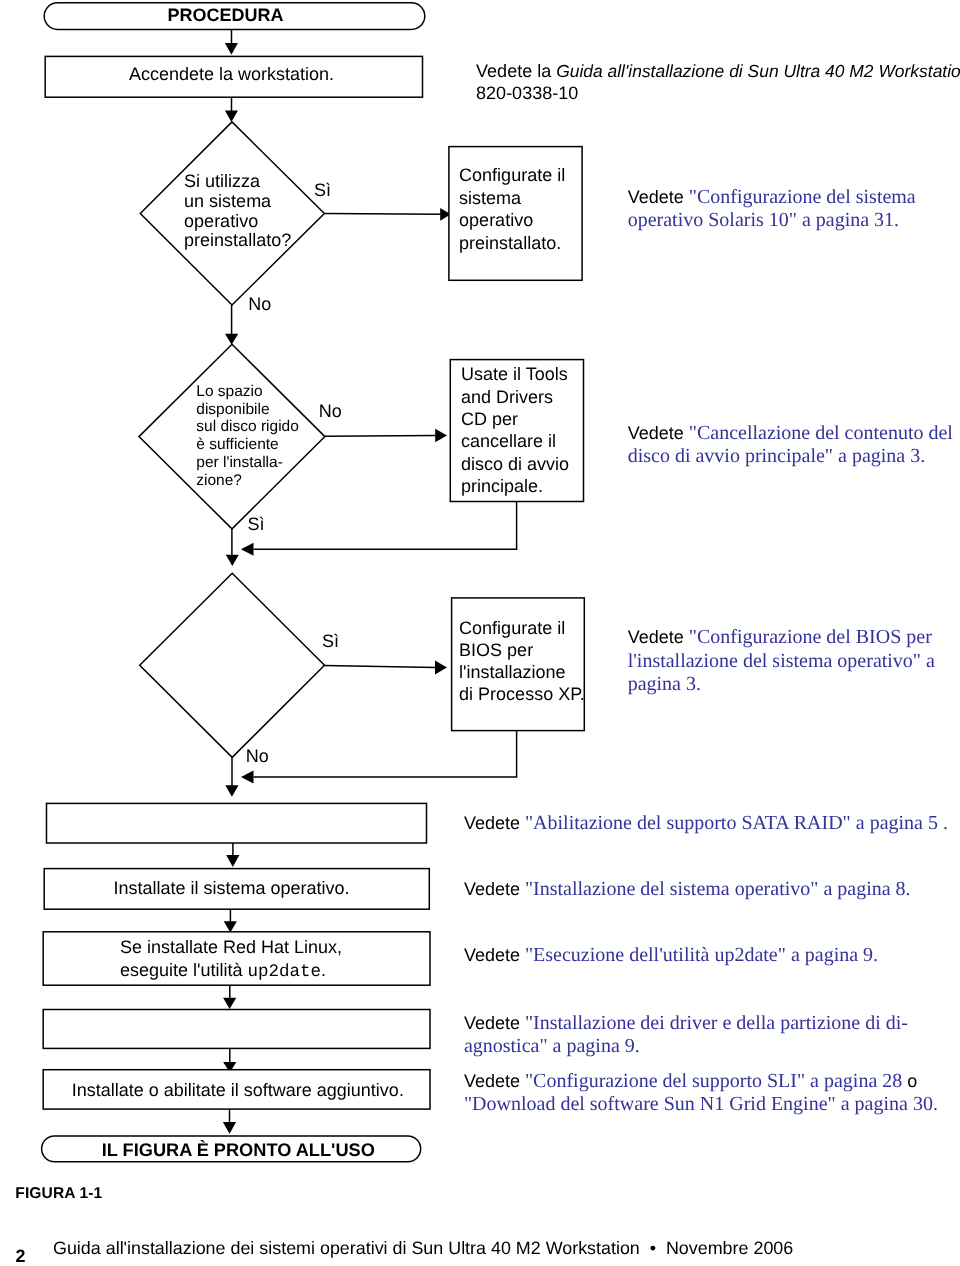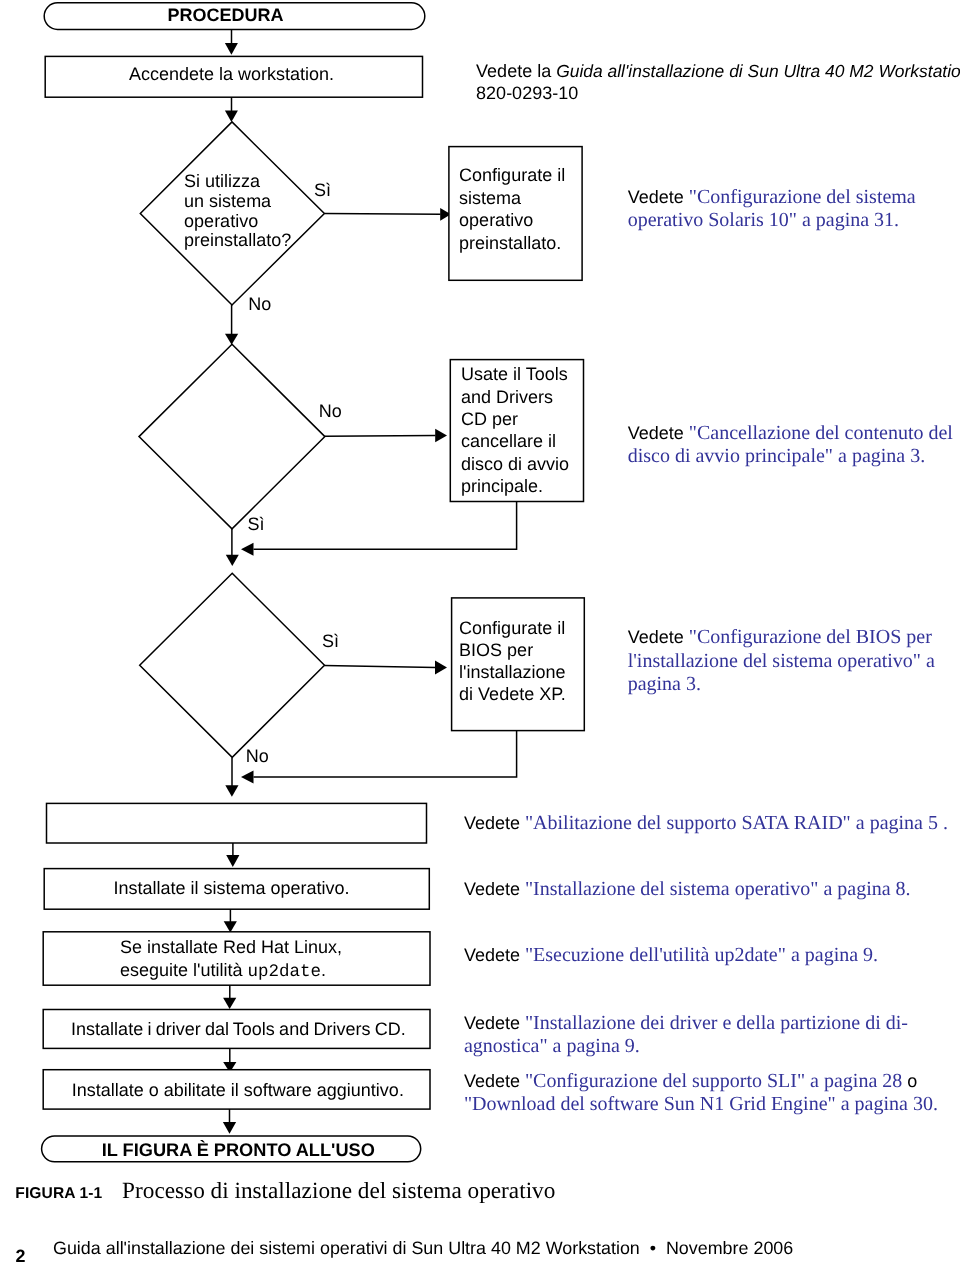--- a/index.html
+++ b/index.html
@@ -66,39 +66,38 @@
   <rect class="shape" x="31.2" y="1069.7" width="386.8" height="39.4"></rect>
   <path class="ln" d="M217.5 1109.1 L217.5 1124"></path>
   <polygon class="ah" points="217.5,1133.8 210.9,1121.9 224.1,1121.9"></polygon>
   <rect class="shape" x="29.6" y="1135.9" width="379.1" height="25.8" rx="12.9" ry="12.9"></rect>
 </svg>
 
 <div class="tx" style="left:155.6px;top:4.8px;font-size:18.0px;line-height:21.6px;font-weight:bold;">PROCEDURA</div>
 <div class="tx" style="left:116.9px;top:64.0px;font-size:18.0px;line-height:21.6px;">Accendete la workstation.</div>
 <div class="tx" style="left:172.1px;top:172.0px;font-size:18.0px;line-height:19.8px;"><span>Si utilizza</span><br><span>un sistema</span><br><span>operativo</span><br><span>preinstallato?</span></div>
 <div class="tx" style="left:447.1px;top:164.1px;font-size:18.0px;line-height:22.6px;"><span>Configurate il</span><br><span>sistema</span><br><span>operativo</span><br><span>preinstallato.</span></div>
+<div class="tx" style="left:184.3px;top:382.9px;font-size:15.5px;line-height:17.78px;"><span>Lo spazio</span><br><span>disponibile</span><br><span>sul disco rigido</span><br><span>è sufficiente</span><br><span>per l'installa-</span><br><span>zione?</span></div>
 <div class="tx" style="left:449.0px;top:363.4px;font-size:18.0px;line-height:22.3px;"><span>Usate il Tools</span><br><span>and Drivers</span><br><span>CD per</span><br><span>cancellare il</span><br><span>disco di avvio</span><br><span>principale.</span></div>
-<div class="tx" style="left:447.1px;top:617.2px;font-size:18.0px;line-height:22.0px;"><span>Configurate il</span><br><span>BIOS per</span><br><span>l'installazione</span><br><span>di Vedete XP.</span></div>
+<div class="tx" style="left:447.1px;top:617.2px;font-size:18.0px;line-height:22.0px;"><span>Configurate il</span><br><span>BIOS per</span><br><span>l'installazione</span><br><span>di Processo XP.</span></div>
 <div class="tx" style="left:101.5px;top:877.8px;font-size:18.0px;line-height:21.6px;">Installate il sistema operativo.</div>
-<div class="tx" style="left:59.1px;top:1019.4px;font-size:18.0px;line-height:21.6px;word-spacing:-0.75px;">Installate i driver dal Tools and Drivers CD.</div>
 <div class="tx" style="left:59.7px;top:1080.3px;font-size:18.0px;line-height:21.6px;">Installate o abilitate il software aggiuntivo.</div>
 <div class="tx" style="left:89.7px;top:1139.6px;font-size:18.2px;line-height:21.84px;font-weight:bold;">IL FIGURA È PRONTO ALL'USO</div>
 <div class="tx" style="left:107.9px;top:936.4px;font-size:18.0px;line-height:22.7px;"><span>Se installate Red Hat Linux,</span><br><span>eseguite l'utilità </span><span class="mono">up2date</span><span>.</span></div>
 <div class="tx" style="left:301.9px;top:180.1px;font-size:18.0px;line-height:21.6px;">Sì</div>
 <div class="tx" style="left:236.2px;top:293.5px;font-size:18.0px;line-height:21.6px;">No</div>
 <div class="tx" style="left:306.8px;top:400.9px;font-size:18.0px;line-height:21.6px;">No</div>
 <div class="tx" style="left:235.5px;top:514.1px;font-size:18.0px;line-height:21.6px;">Sì</div>
 <div class="tx" style="left:310.0px;top:631.4px;font-size:18.0px;line-height:21.6px;">Sì</div>
 <div class="tx" style="left:233.7px;top:745.6px;font-size:18.0px;line-height:21.6px;">No</div>
-<div class="ref" style="left:464.1px;top:60.0px;font-size:18.0px;line-height:22.1px;"><span>Vedete la </span><span class="it" style="font-size:17.45px">Guida all'installazione di Sun Ultra 40 M2 Workstation,</span><br><span>820-0293-10</span></div>
+<div class="ref" style="left:464.1px;top:60.0px;font-size:18.0px;line-height:22.1px;"><span>Vedete la </span><span class="it" style="font-size:17.45px">Guida all'installazione di Sun Ultra 40 M2 Workstation,</span><br><span>820-0338-10</span></div>
 <div class="ref" style="left:615.7px;top:185.9px;font-size:18.0px;line-height:23.2px;"><span>Vedete </span><span class="lk">"Configurazione del sistema</span><br><span class="lk">operativo Solaris 10" a pagina 31.</span></div>
 <div class="ref" style="left:615.7px;top:421.5px;font-size:18.0px;line-height:23.6px;"><span>Vedete </span><span class="lk">"Cancellazione del contenuto del</span><br><span class="lk">disco di avvio principale" a pagina 3.</span></div>
 <div class="ref" style="left:615.7px;top:626.4px;font-size:18.0px;line-height:23.4px;"><span>Vedete </span><span class="lk">"Configurazione del BIOS per</span><br><span class="lk">l'installazione del sistema operativo" a</span><br><span class="lk">pagina 3.</span></div>
 <div class="ref" style="left:451.9px;top:811.5px;font-size:18.0px;line-height:23.0px;"><span>Vedete </span><span class="lk">"Abilitazione del supporto SATA RAID" a pagina 5</span><span class="lk"> .</span></div>
 <div class="ref" style="left:451.9px;top:877.6px;font-size:18.0px;line-height:23.0px;"><span>Vedete </span><span class="lk">"Installazione del sistema operativo" a pagina 8.</span></div>
 <div class="ref" style="left:451.9px;top:944.2px;font-size:18.0px;line-height:23.0px;"><span>Vedete </span><span class="lk">"Esecuzione dell'utilità up2date" a pagina 9.</span></div>
 <div class="ref" style="left:451.9px;top:1011.5px;font-size:18.0px;line-height:23.3px;"><span>Vedete </span><span class="lk">"Installazione dei driver e della partizione di di-</span><br><span class="lk">agnostica" a pagina 9.</span></div>
 <div class="ref" style="left:451.9px;top:1070.4px;font-size:18.0px;line-height:22.8px;"><span>Vedete </span><span class="lk">"Configurazione del supporto SLI" a pagina 28</span><span> o </span><br><span class="lk">"Download del software Sun N1 Grid Engine" a pagina 30.</span></div>
 <div class="tx" style="left:3.3px;top:1184.8px;font-size:15.6px;line-height:18.72px;font-weight:bold;letter-spacing:0.1px;">FIGURA 1-1</div>
-<div class="tx serif" style="left:110.1px;top:1178.2px;font-size:23.25px;line-height:27.9px;font-family:'Liberation Serif',serif;">Processo di installazione del sistema operativo</div>
 <div class="tx" style="left:3.4px;top:1245.8px;font-size:17.9px;line-height:21.48px;font-weight:bold;">2</div>
 <div class="tx" style="left:41.0px;top:1238px;font-size:17.9px;line-height:21.48px;">Guida all'installazione dei sistemi operativi di Sun Ultra 40 M2 Workstation  •  Novembre 2006</div>
 </div>
 
 </body></html>

